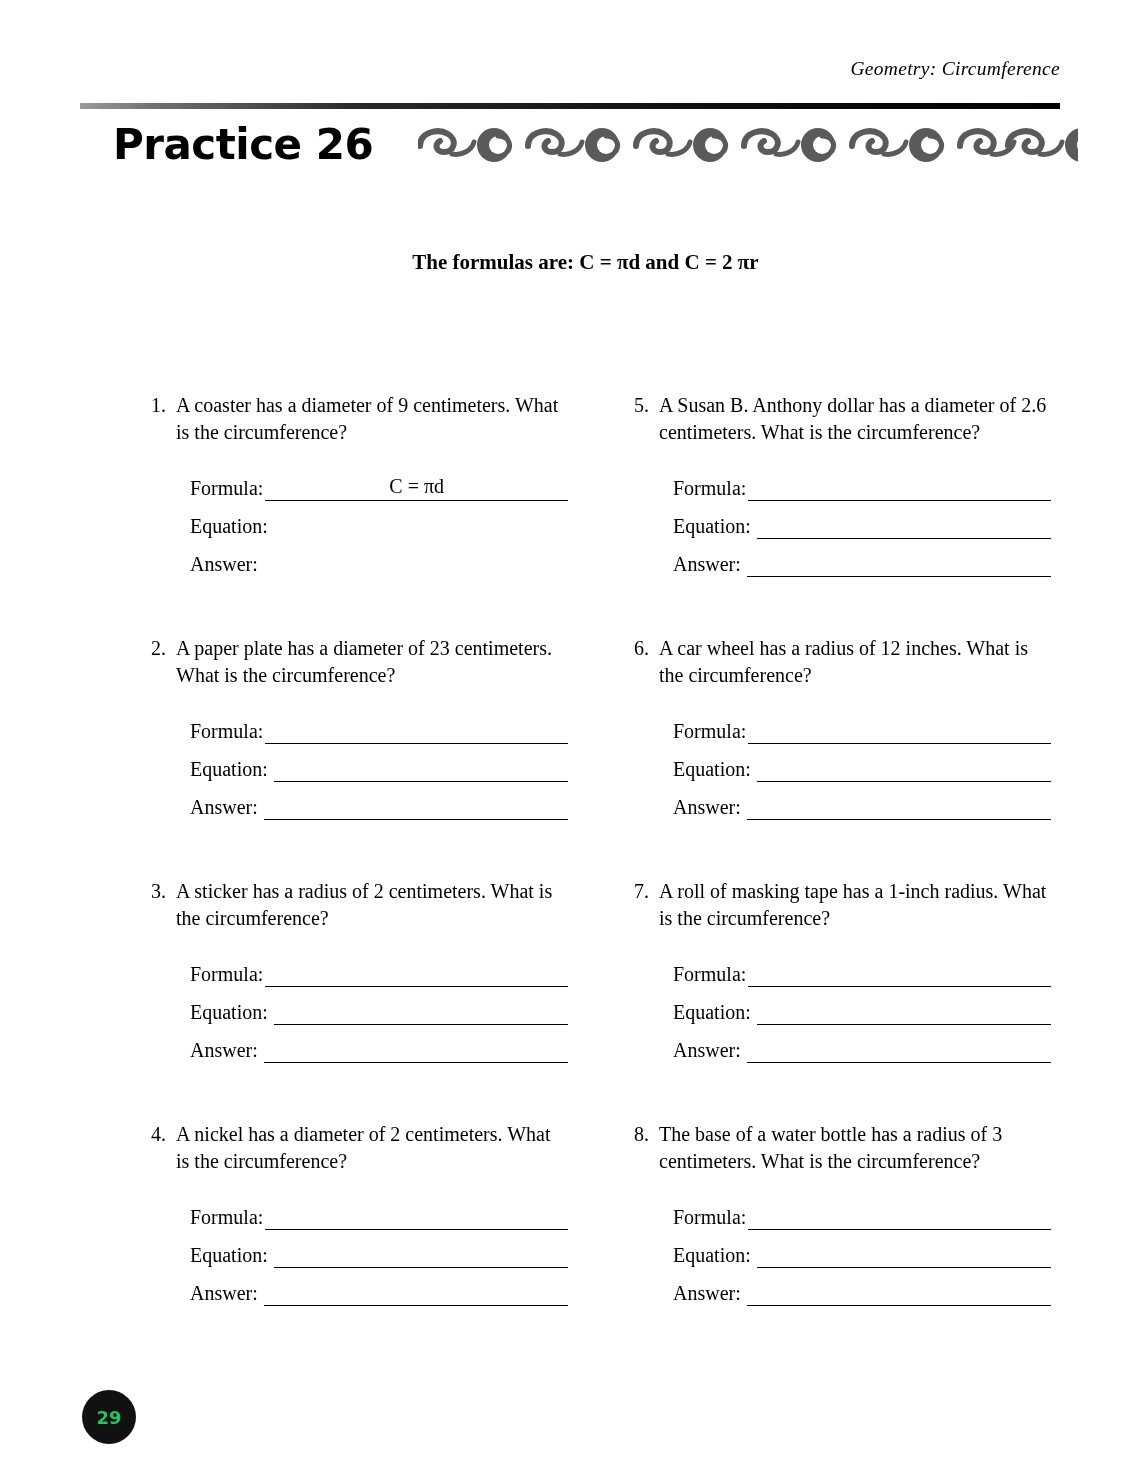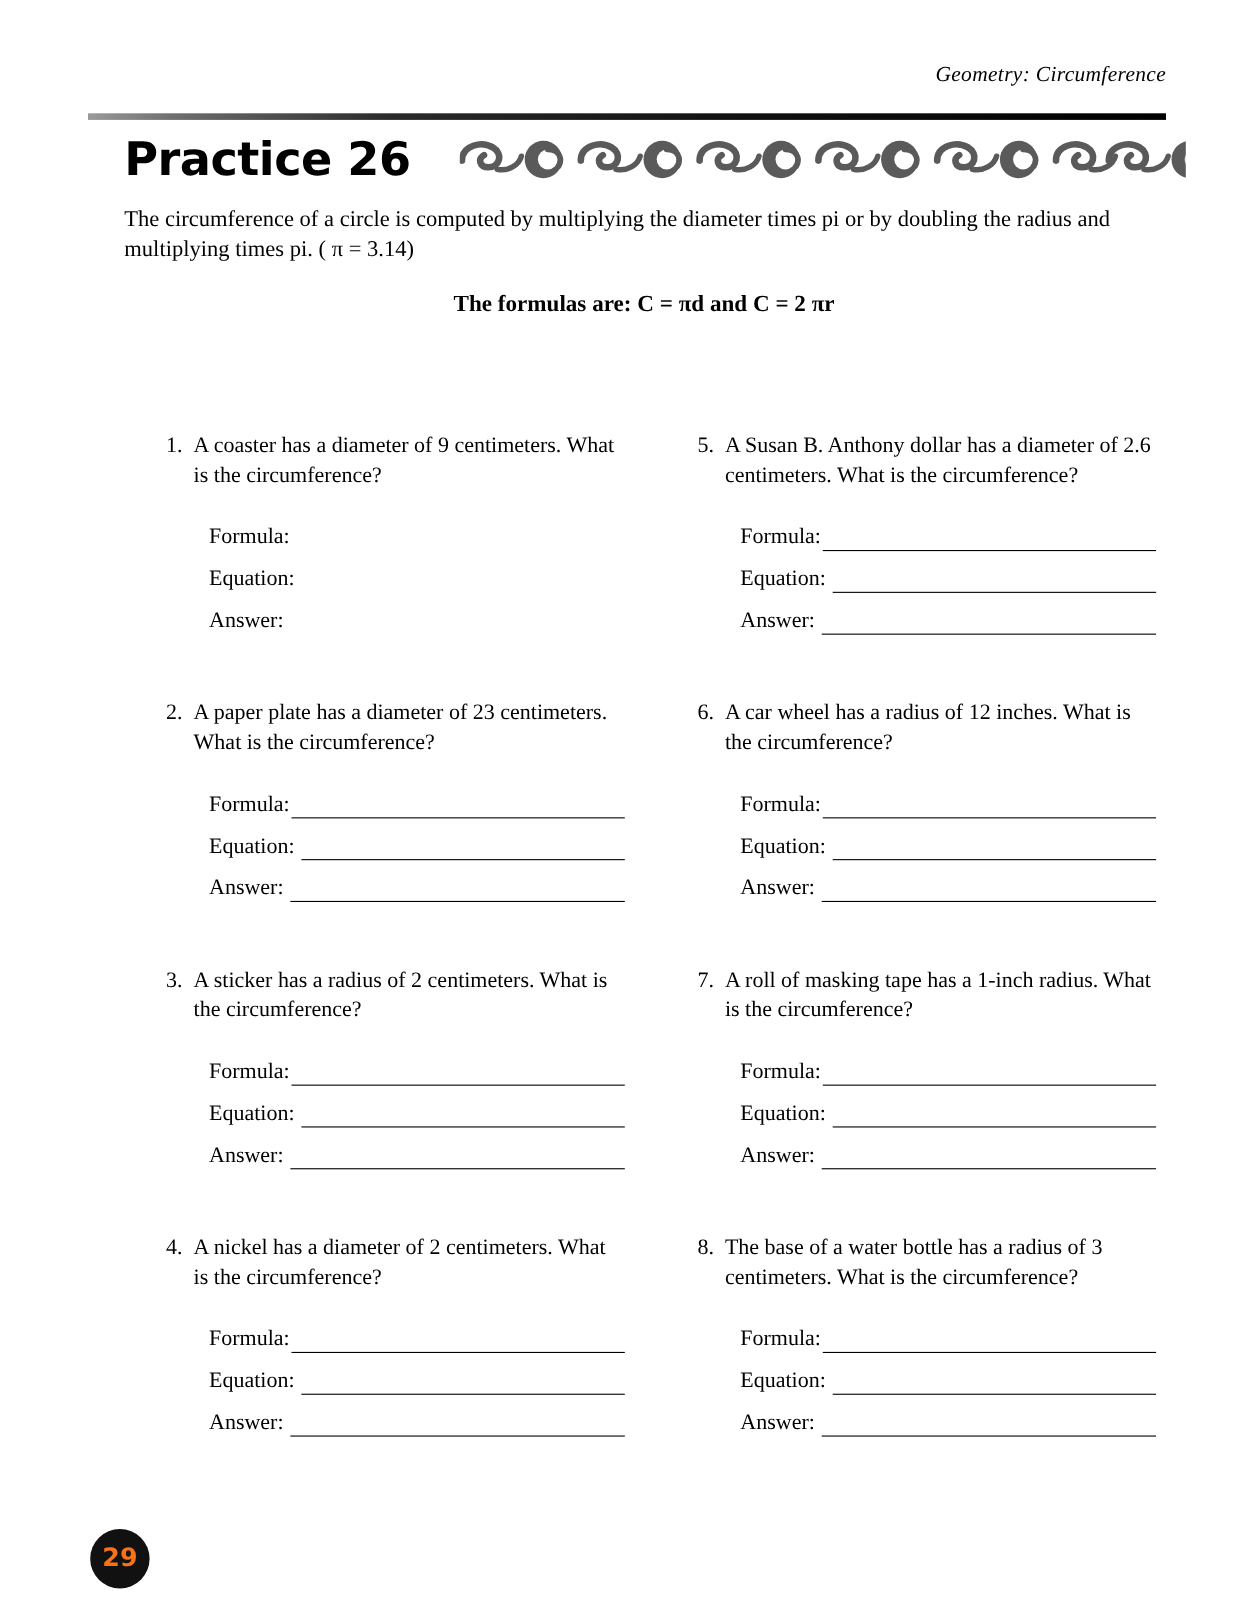--- a/index.html
+++ b/index.html
@@ -73,21 +73,21 @@
   .intro {
     position: absolute;
     top: 185px;
     left: 113px;
     width: 945px;
     font-size: 20.5px;
     line-height: 28px;
   }
   .formulas-line {
     position: absolute;
-    top: 264px;
+    top: 250px;
     left: 113px;
     width: 945px;
     text-align: center;
     font-weight: bold;
     font-size: 21px;
   }
   .directions {
     position: absolute;
     top: 288px;
     left: 113px;
@@ -156,24 +156,24 @@
 
   
   .page-badge {
     position: absolute;
     left: 82px;
     top: 1390px;
     width: 54px;
     height: 54px;
     border-radius: 50%;
     background: #111;
-    color: #f97316;
+    color: #22c55e;
     font-family: "DejaVu Sans", sans-serif;
     font-weight: bold;
-    font-size: 23px;
+    font-size: 18px;
     display: flex;
     align-items: center;
     justify-content: center;
   }
   .footer-logo {
     position: absolute;
     left: 838px;
     top: 1398px;
     width: 230px;
     height: 42px;
@@ -243,34 +243,36 @@
         <use href="#swirlpair" x="432" y="0"></use>
         <g transform="translate(540,0)">
           <path d="M2,22 C2,8 20,4 30,10 C40,16 36,28 26,28 C18,28 16,20 22,17" fill="none" stroke="#5a5a5a" stroke-width="6" stroke-linecap="round"></path>
           <path d="M34,30 C44,32 54,26 56,18" fill="none" stroke="#5a5a5a" stroke-width="5" stroke-linecap="round"></path>
         </g>
         <use href="#swirlpair" x="588" y="0"></use>
       </svg>
     </div>
   </div>
 
-  <div class="intro">The circumference of a circle is computed by multiplying the diameter times pi or by doubling the radius and multiplying times pi. ( π = 3.14)</div>
   <div class="formulas-line">The formulas are: C = πd and C = 2 πr</div>
 
 
   <div class="grid">
 
     <div class="prob" style="left:25px; top:0px;">
       <div class="prob-head">
         <div class="prob-num">1.</div>
         <div class="prob-text">A coaster has a diameter of 9 centimeters.  What is the circumference?</div>
       </div>
       <div class="fields">
         <div class="field">
           <span class="field-label">Formula:</span>
+          <span class="blank">
+              <span class="ans">C = πd</span>
+            </span>
         </div>
         <div class="field">
           <span class="field-label">Equation:</span>
         </div>
         <div class="field">
           <span class="field-label">Answer:</span>
         </div>
       </div>
     </div>
 

